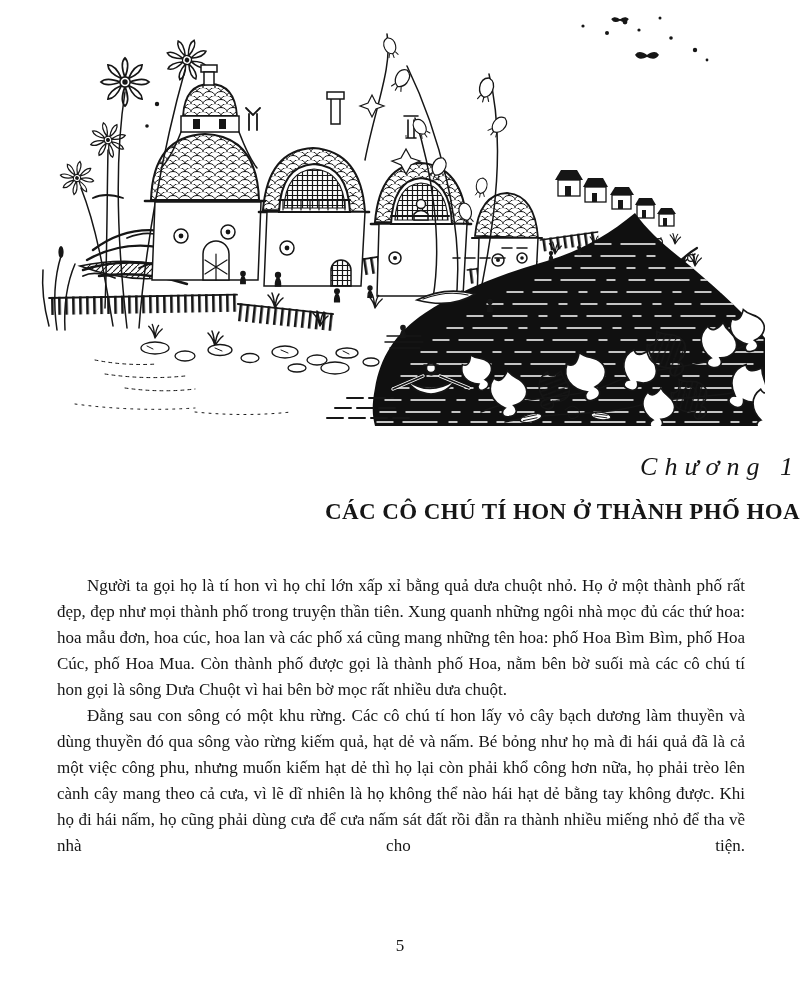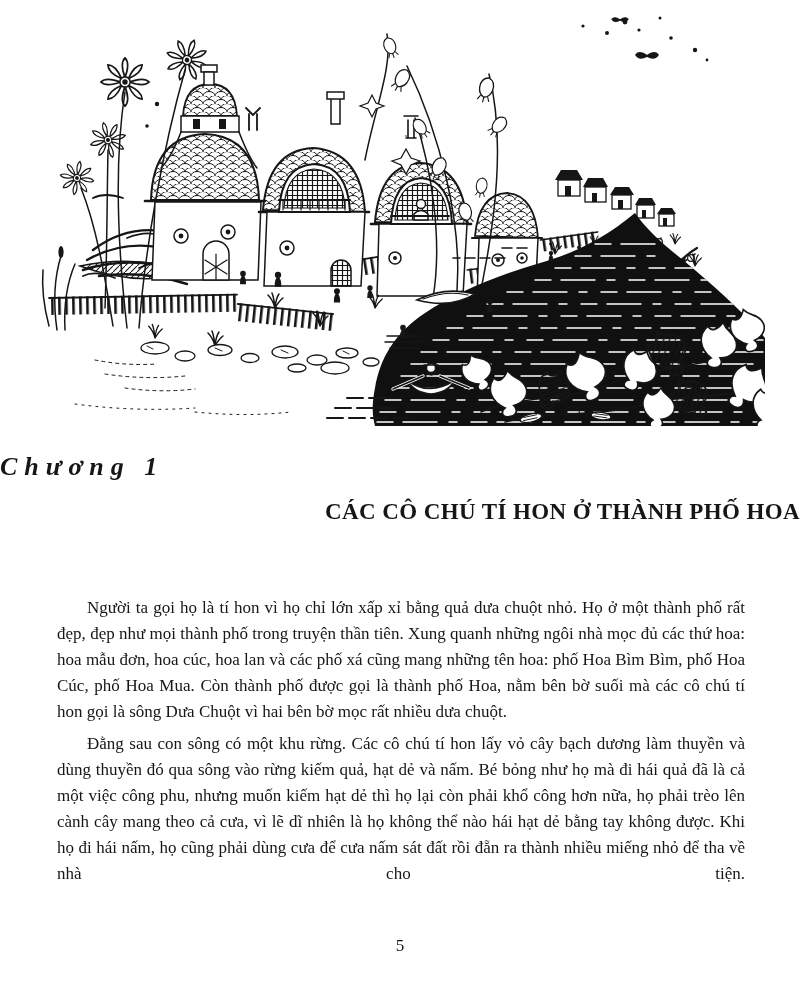--- a/index.html
+++ b/index.html
@@ -3,33 +3,33 @@
 <meta charset="utf-8">
 <style>
   html,body{margin:0;padding:0;background:#ffffff;}
   .page{
     position:relative;width:800px;height:995px;background:#ffffff;
     font-family:"Liberation Serif", serif;color:#161616;overflow:hidden;
   }
   .illustration{position:absolute;left:35px;top:8px;width:730px;height:418px;margin:0;}
   .illustration svg{display:block;width:100%;height:100%;}
   .chapter-label{
-    position:absolute;top:452px;left:0;width:100%;text-align:left;
-    font-style:italic;font-size:26px;letter-spacing:7px;font-weight:700;
+    position:absolute;top:452px;left:0;width:100%;text-align:right;
+    font-style:italic;font-size:26px;letter-spacing:7px;font-weight:400;
   }
   .chapter-title{
     position:absolute;top:499px;left:0;width:100%;text-align:right;margin:0;
     font-weight:bold;font-size:23px;letter-spacing:0.4px;
   }
   .body-text{
-    position:absolute;left:57px;top:595px;width:688px;
+    position:absolute;left:57px;top:573px;width:688px;
     font-size:17px;line-height:26px;text-align:justify;
   }
   .body-text p{margin:0;text-indent:30px;}
-  .body-text p + p{margin-top:6px;}
+  .body-text p + p{margin-top:0;}
   .body-text p:last-child{text-align-last:justify;}
   .page-number{
     position:absolute;top:936px;left:0;width:100%;text-align:center;font-size:17px;
   }
 </style>
 </head>
 <body>
 
 <div class="page">
 

